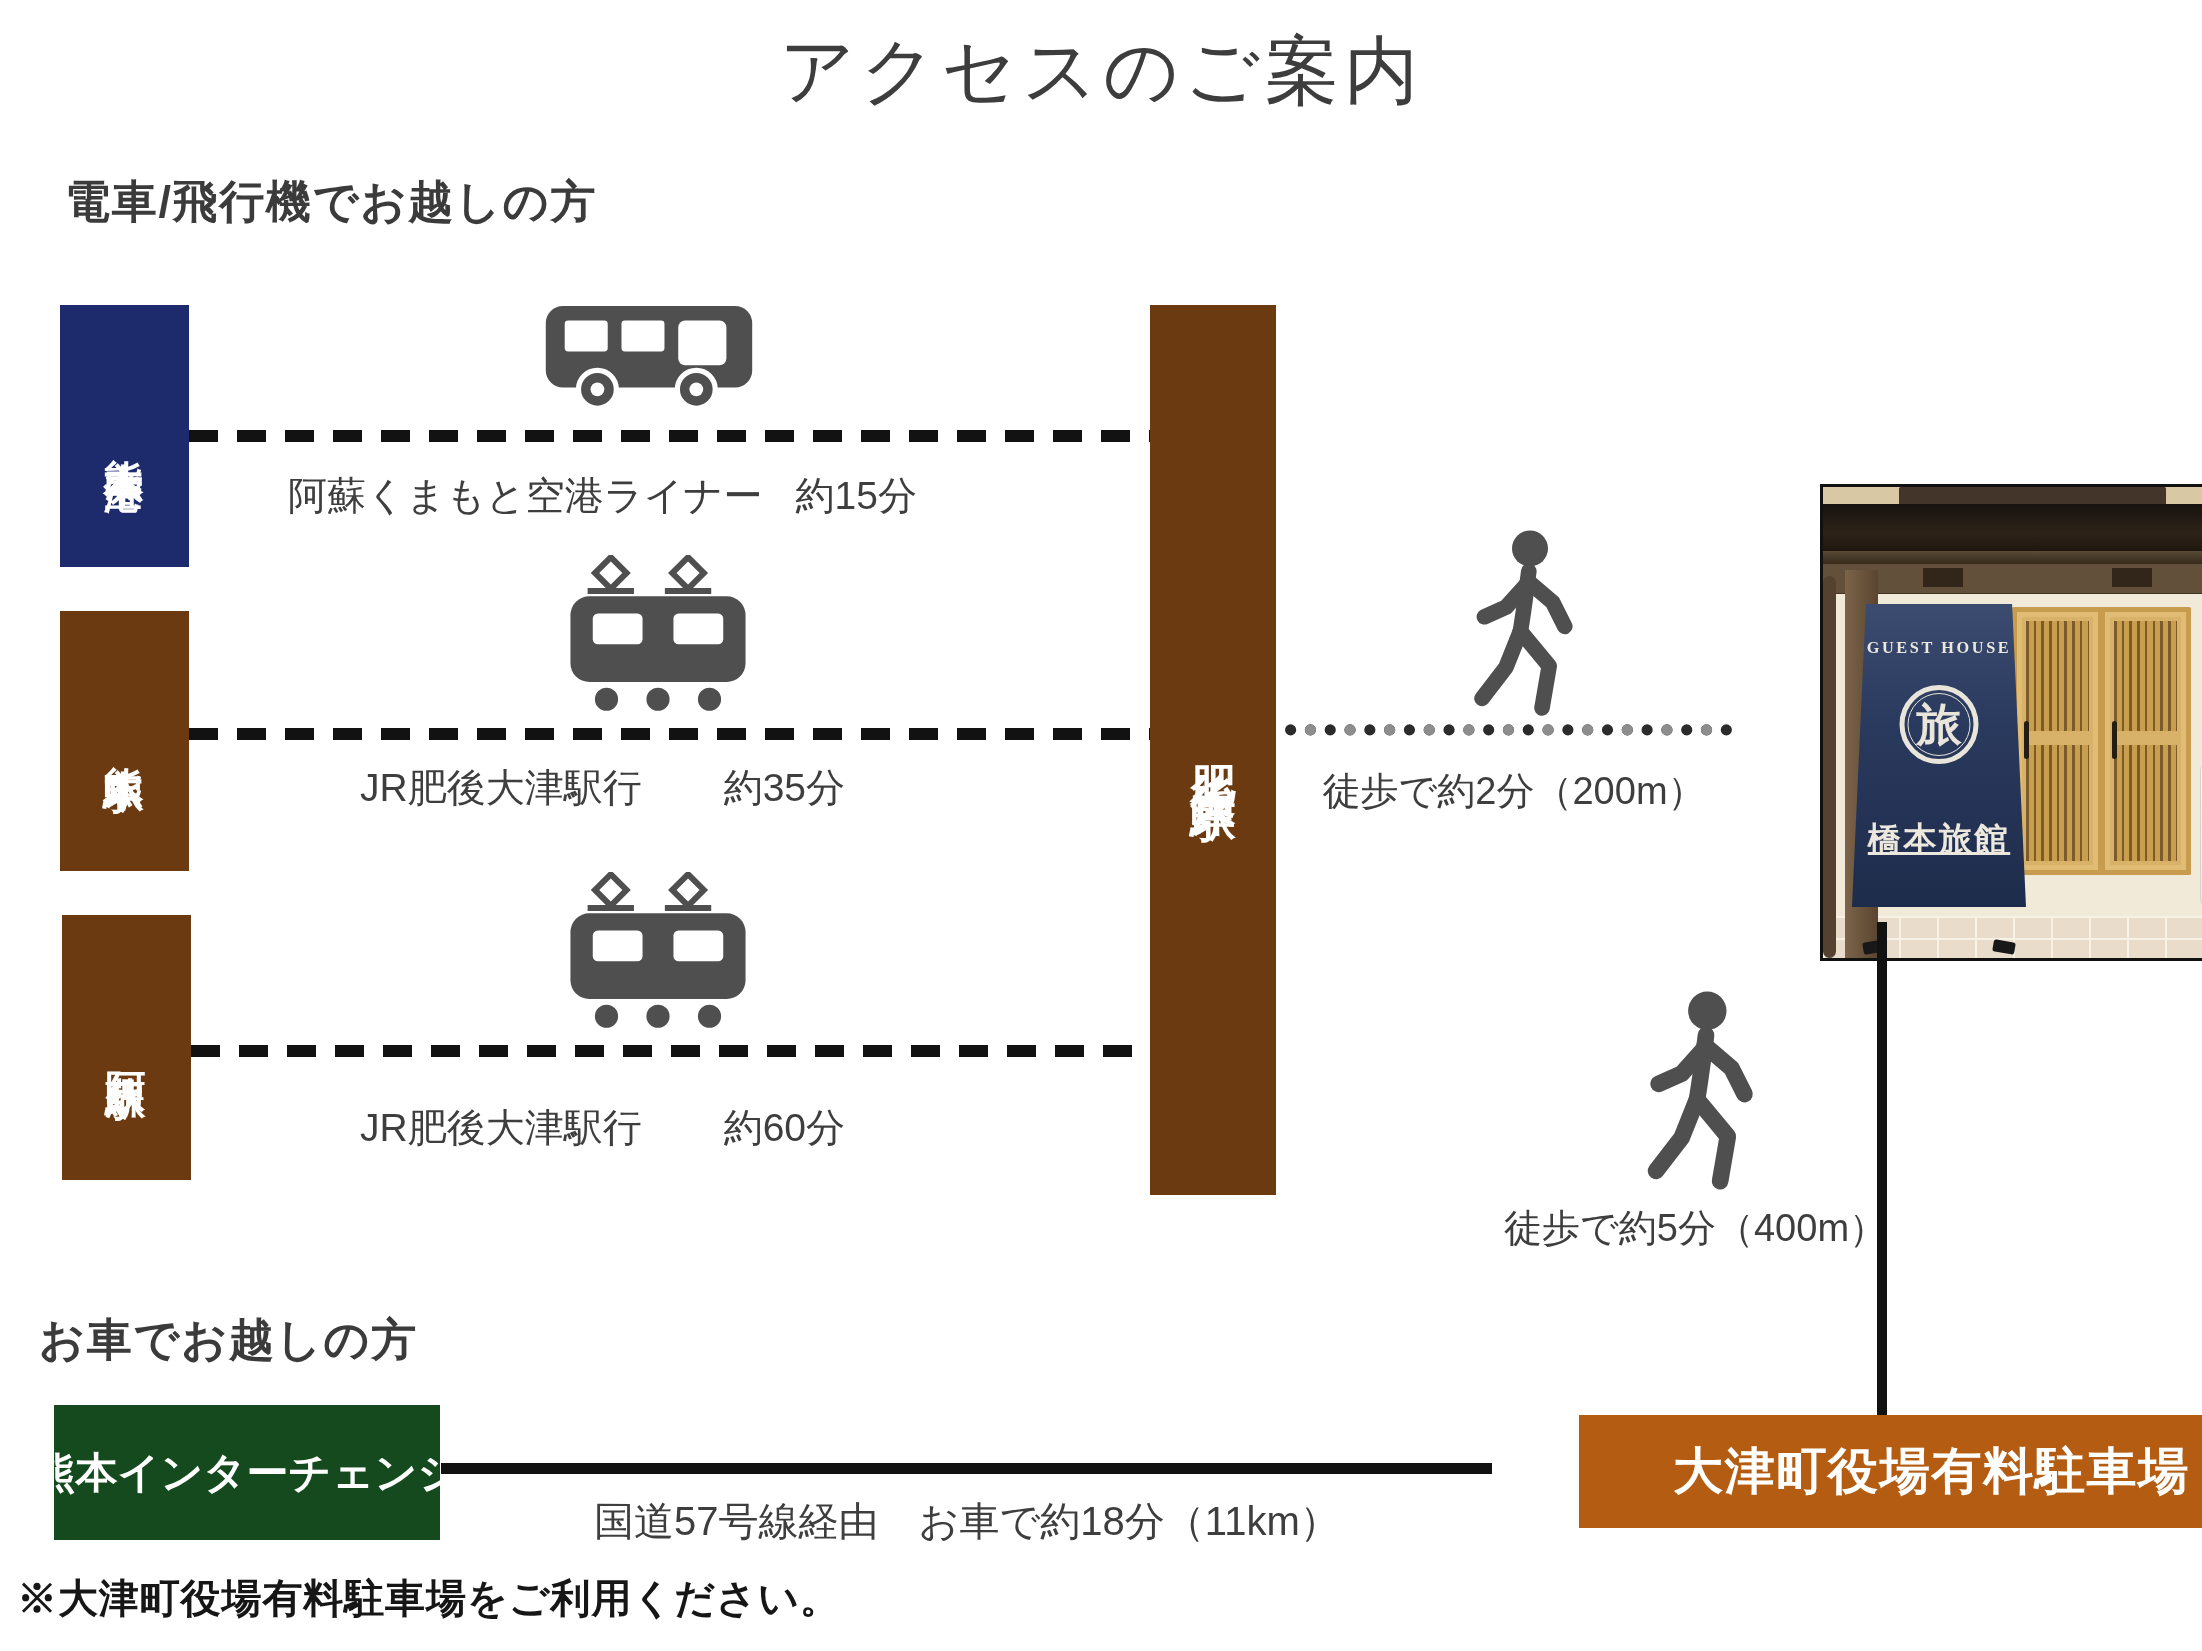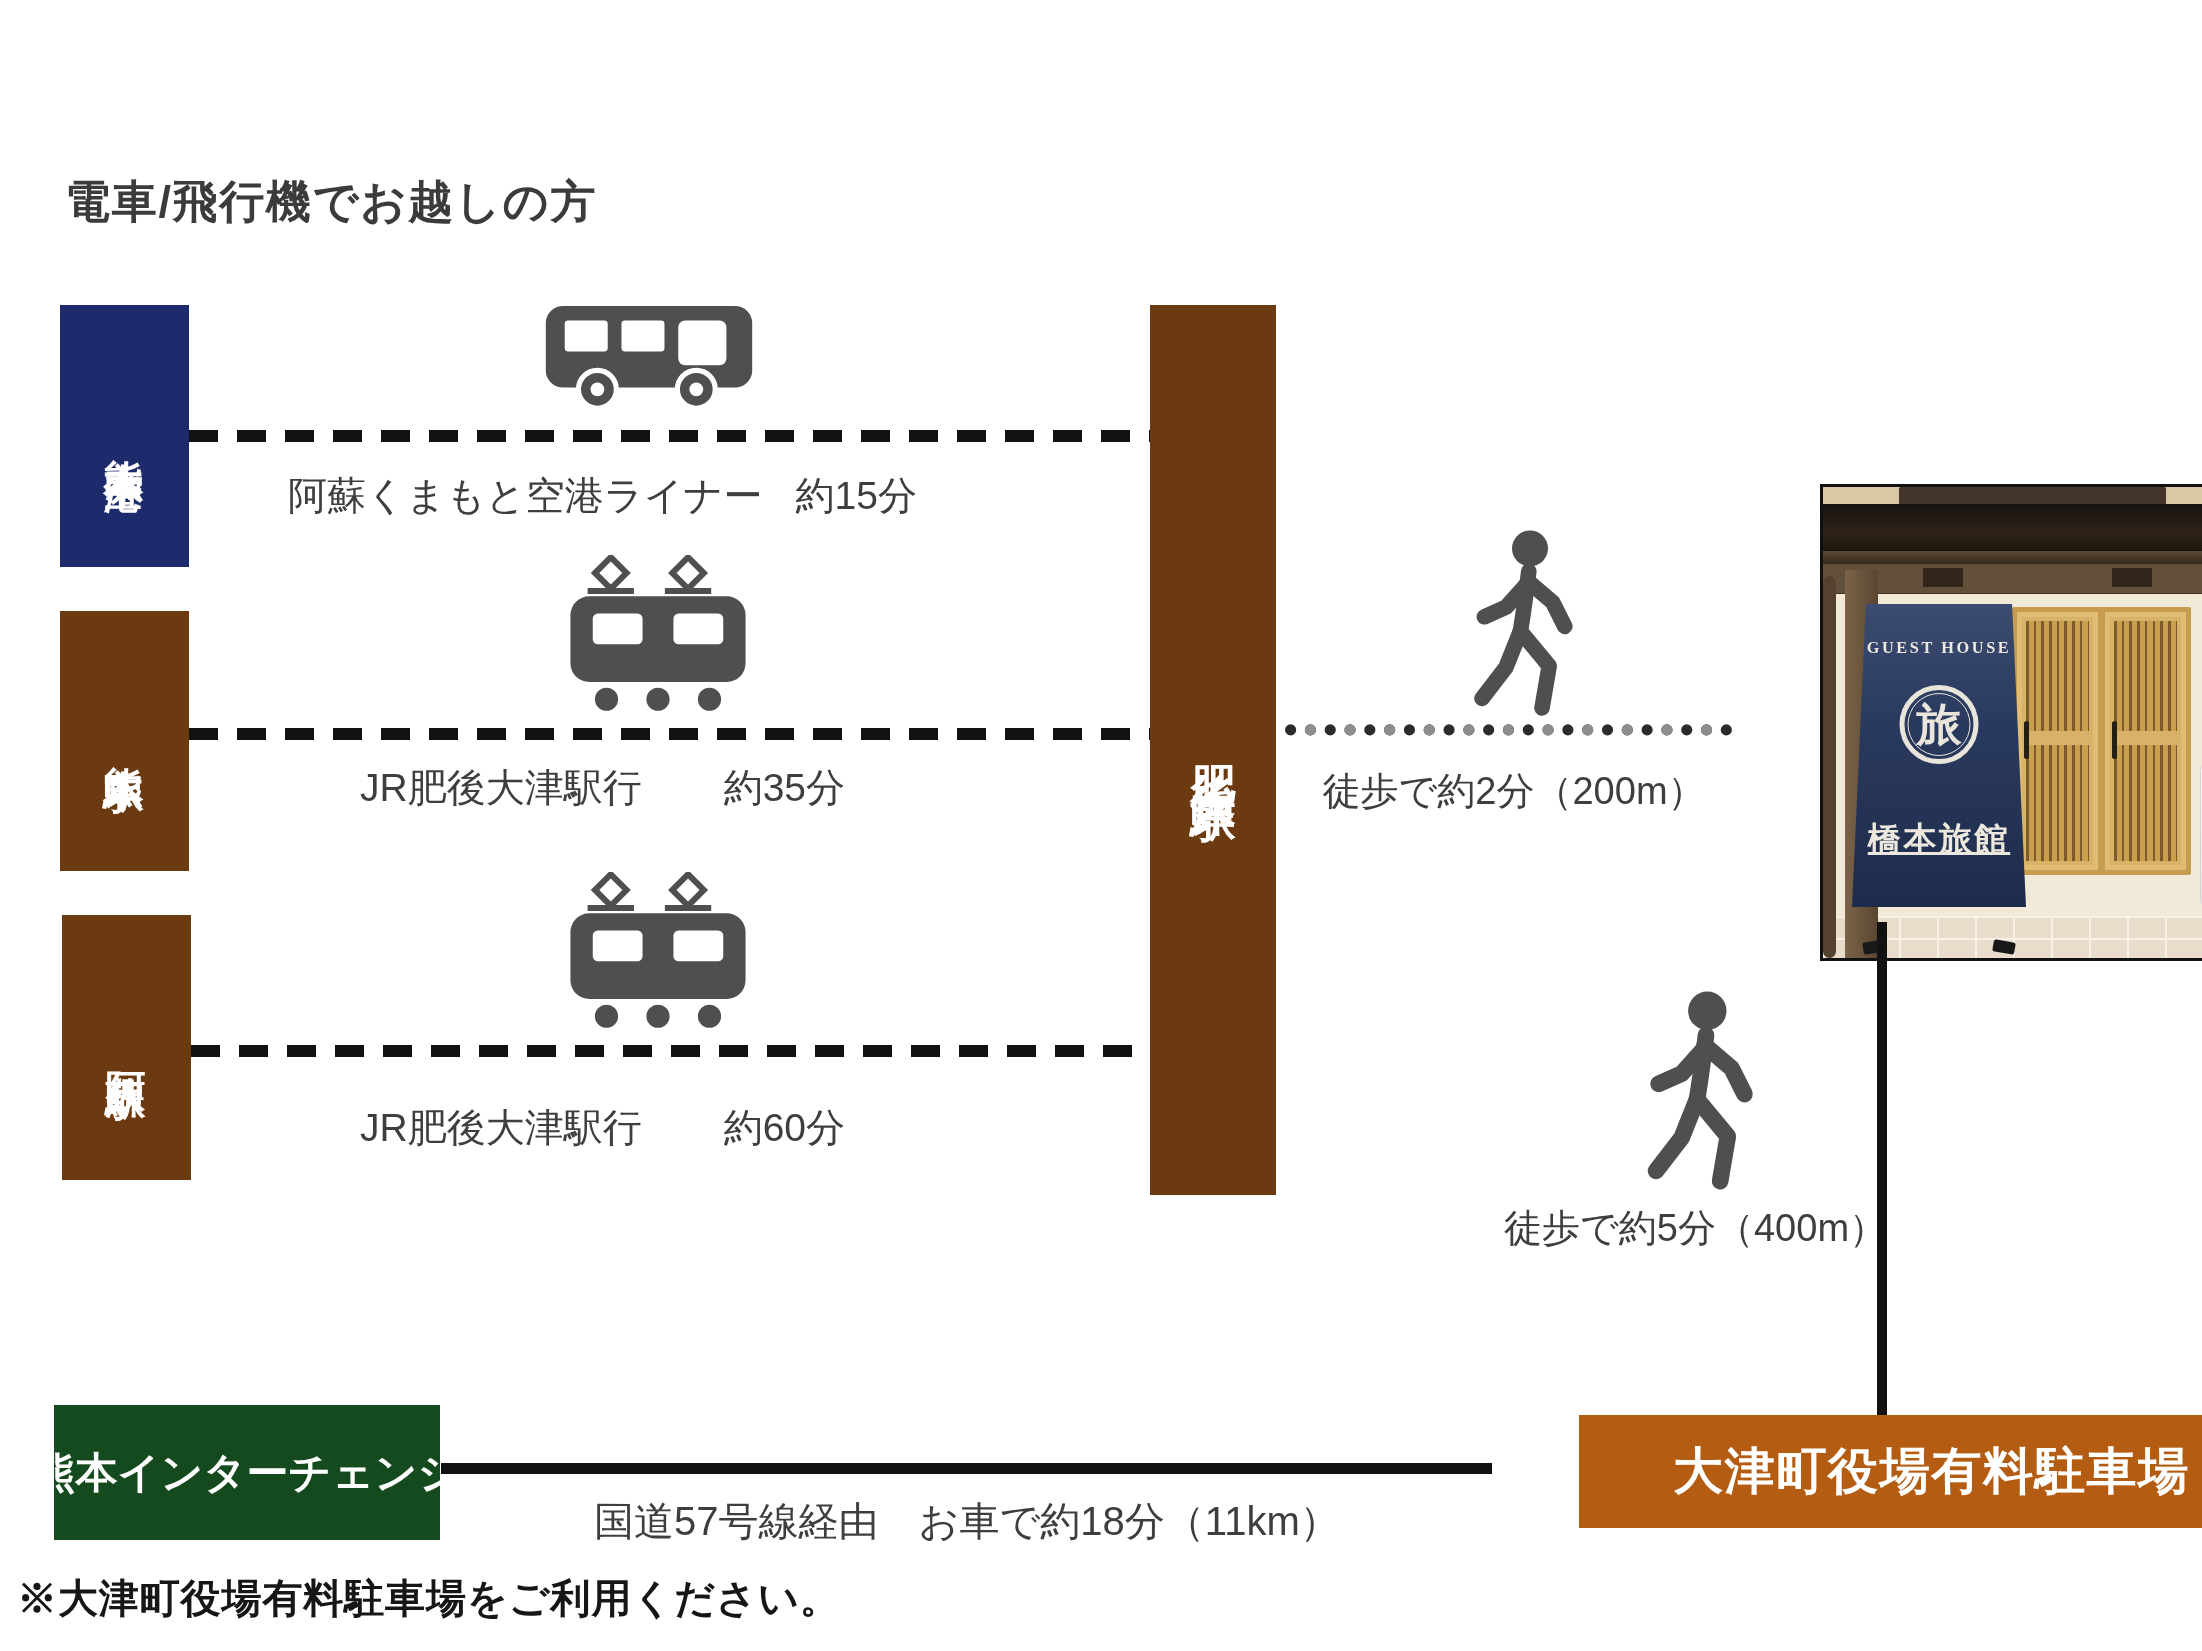--- a/index.html
+++ b/index.html
@@ -74,20 +74,21 @@
   .ph-foot{bottom:5.2px;width:22.4px;height:12px;background:#181818;border-radius:2.6px;}
   .ph-ac{left:377px;top:274px;width:71px;height:148px;background:linear-gradient(180deg,#fcfcfb,#e9e9e5);
          border:1.7px solid #d3d3cc;border-radius:10.3px;box-sizing:border-box;}
   .ph-ac-slit{left:6.9px;right:6.9px;top:22.4px;height:4.3px;background:#4a4a4a;border-radius:2.6px;}
 </style>
 </head>
 <body>
 
 <div class="stage">
 
+  <div class="abs page-title">アクセスのご案内</div>
 
   <div class="abs sec-heading" style="left:65px;top:172px;">電車/飛行機でお越しの方</div>
 
   <div class="abs vbox origin-box navy" style="left:60px;top:305px;width:129px;height:262px;">
     <span class="vtext">熊本空港</span>
   </div>
   <div class="abs vbox origin-box brown" style="left:60px;top:611px;width:129px;height:260px;">
     <span class="vtext">熊本駅</span>
   </div>
   <div class="abs vbox origin-box brown" style="left:62px;top:915px;width:129px;height:265px;">
@@ -217,20 +218,21 @@
       <path d="M58,46 L40,66 L22,74"></path>
       <path d="M52,86 L76,115 L70,150"></path>
       <path d="M52,86 L40,116 L20,142"></path>
     </g>
   </svg>
 
   <div class="abs walk-label" style="left:1463px;top:1203px;width:465px;">徒歩で約5分（400m）</div>
 
   <div class="abs solid-v" style="left:1877px;top:922px;height:496px;"></div>
 
+  <div class="abs sec-heading" style="left:39px;top:1310px;">お車でお越しの方</div>
 
   <div class="abs vbox green-box" style="left:54px;top:1405px;width:386px;height:135px;">
     <span class="box-label-h" style="font-size:42px;text-align:right;">熊本インターチェンジ</span>
   </div>
 
   <div class="abs solid-h" style="left:441px;top:1463px;width:1051px;"></div>
 
   <div class="abs vbox orange-box" style="left:1579px;top:1415px;width:705px;height:113px;">
     <span class="box-label-h" style="font-size:50px;letter-spacing:1.7px;">大津町役場有料駐車場</span>
   </div>

